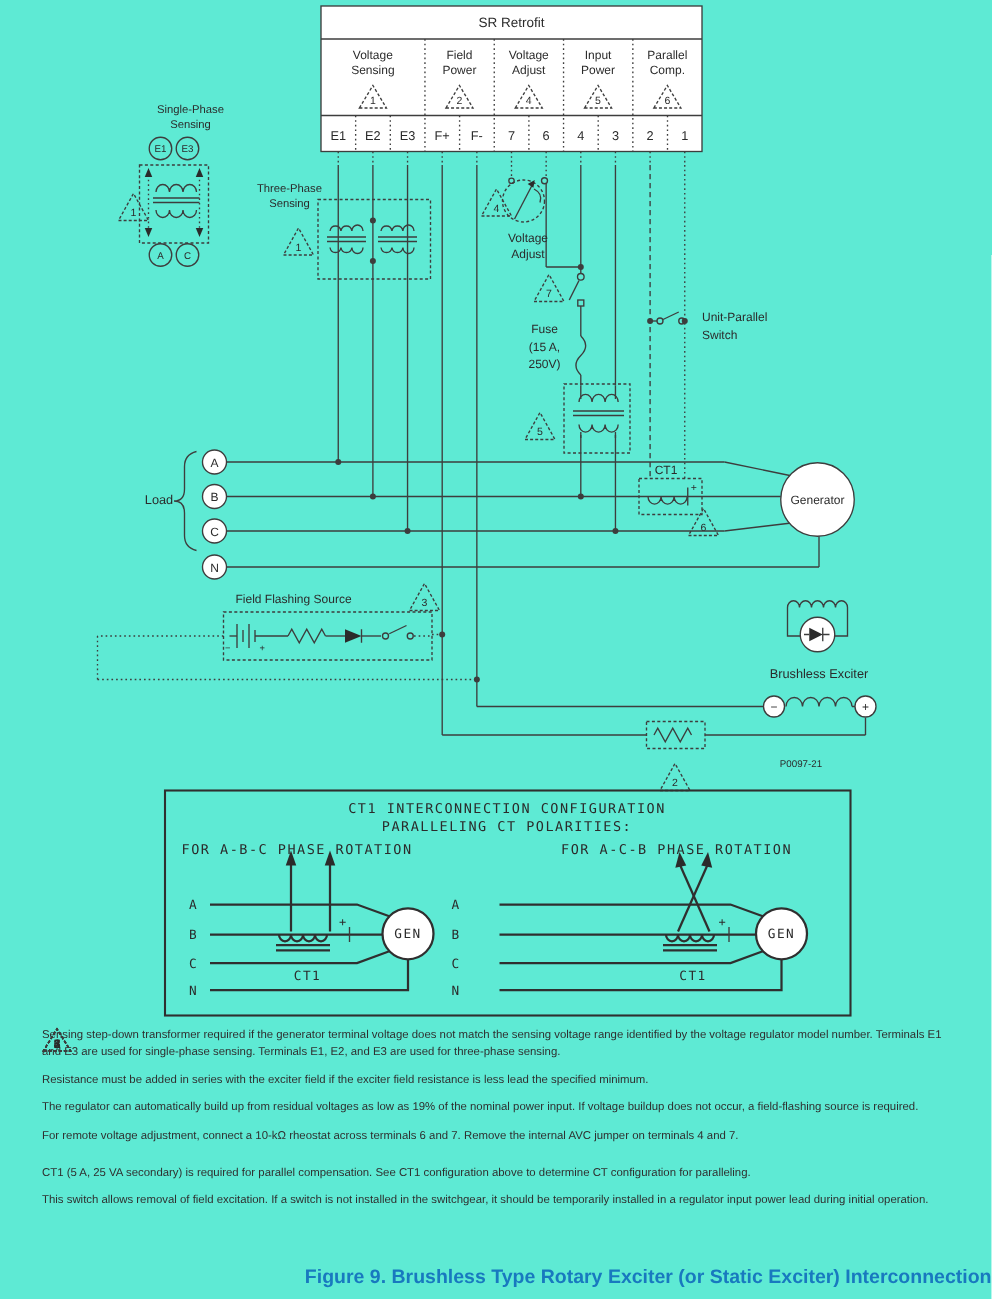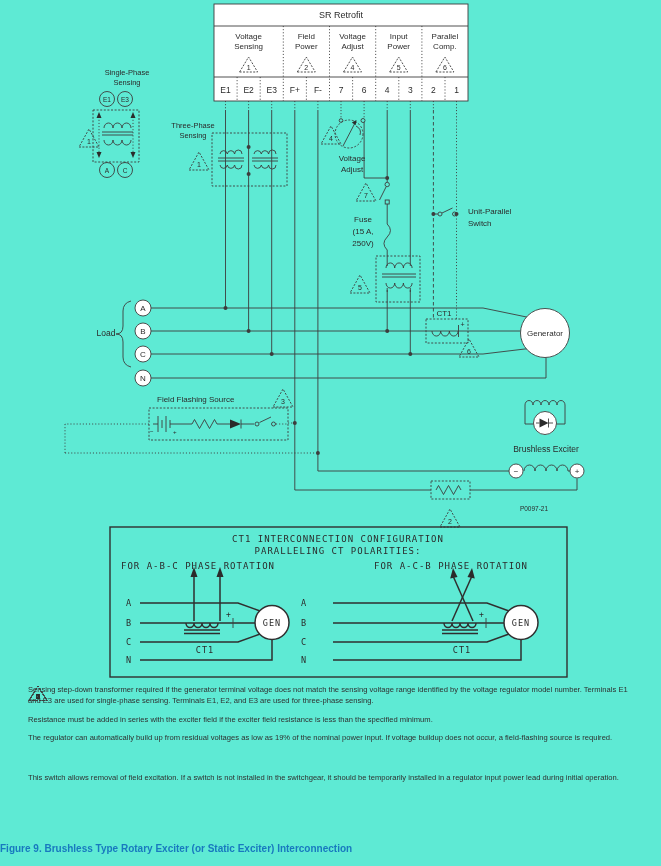--- a/index.html
+++ b/index.html
@@ -17,22 +17,22 @@
   .blk{fill:#2b2b2b;stroke:none;}
   .tri{fill:none;stroke:#3d3d3d;stroke-width:.9;stroke-dasharray:2,1.4;}
   .f6{font-size:6.2px;}.f65{font-size:6.5px;}.f7{font-size:7px;}.f75{font-size:7.5px;}
   .f8{font-size:8px;}.f85{font-size:8.5px;}.f9{font-size:9px;}
   .mid{text-anchor:middle;}
   .mono{font-family:"DejaVu Sans Mono",monospace;letter-spacing:1px;}
   #footnotes{position:absolute;left:28px;top:684px;width:612px;}
   .note{display:flex;gap:7px;margin-bottom:7px;align-items:flex-start;}
   .note-text{font-size:7.6px;line-height:1.5;color:#2f2f2f;}
   .note-tri{flex:0 0 20px;}
-  #caption{position:absolute;left:0;top:843px;width:661px;text-align:left;
-           font-weight:bold;font-size:10px;}
+  #caption{position:absolute;left:0;top:843px;width:661px;text-align:right;
+           font-weight:bold;font-size:13px;}
 </style>
 </head>
 <body>
 
 <div id="page">
 
 <svg width="661" height="685" viewBox="0 0 661 685">
 
   <g>
 
@@ -389,46 +389,48 @@
       <polygon class="tri" points="1,16.5 19,16.5 10,2"></polygon>
       <text class="f8" x="10" y="14.5" text-anchor="middle">1</text>
     </svg>
     <div class="note-text">Sensing step-down transformer required if the generator terminal voltage does not match the sensing voltage range identified by the voltage regulator model number. Terminals E1 and E3 are used for single-phase sensing. Terminals E1, E2, and E3 are used for three-phase sensing.</div>
   </div>
   <div class="note">
     <svg class="note-tri" width="20" height="18" viewBox="0 0 20 18">
       <polygon class="tri" points="1,16.5 19,16.5 10,2"></polygon>
       <text class="f8" x="10" y="14.5" text-anchor="middle">2</text>
     </svg>
-    <div class="note-text">Resistance must be added in series with the exciter field if the exciter field resistance is less than the specified minimum.</div>
+    <div class="note-text">Resistance must be added in series with the exciter field if the exciter field resistance is less lead the specified minimum.</div>
   </div>
   <div class="note">
     <svg class="note-tri" width="20" height="18" viewBox="0 0 20 18">
       <polygon class="tri" points="1,16.5 19,16.5 10,2"></polygon>
       <text class="f8" x="10" y="14.5" text-anchor="middle">3</text>
     </svg>
     <div class="note-text">The regulator can automatically build up from residual voltages as low as 19% of the nominal power input. If voltage buildup does not occur, a field-flashing source is required.</div>
   </div>
   <div class="note">
     <svg class="note-tri" width="20" height="18" viewBox="0 0 20 18">
       <polygon class="tri" points="1,16.5 19,16.5 10,2"></polygon>
       <text class="f8" x="10" y="14.5" text-anchor="middle">4</text>
     </svg>
+    <div class="note-text">For remote voltage adjustment, connect a 10-kΩ rheostat across terminals 6 and 7. Remove the internal AVC jumper on terminals 4 and 7.</div>
   </div>
   <div class="note">
     <svg class="note-tri" width="20" height="18" viewBox="0 0 20 18">
       <polygon class="tri" points="1,16.5 19,16.5 10,2"></polygon>
       <text class="f8" x="10" y="14.5" text-anchor="middle">5</text>
     </svg>
   </div>
   <div class="note">
     <svg class="note-tri" width="20" height="18" viewBox="0 0 20 18">
       <polygon class="tri" points="1,16.5 19,16.5 10,2"></polygon>
       <text class="f8" x="10" y="14.5" text-anchor="middle">6</text>
     </svg>
+    <div class="note-text">CT1 (5 A, 25 VA secondary) is required for parallel compensation. See CT1 configuration above to determine CT configuration for paralleling.</div>
   </div>
   <div class="note">
     <svg class="note-tri" width="20" height="18" viewBox="0 0 20 18">
       <polygon class="tri" points="1,16.5 19,16.5 10,2"></polygon>
       <text class="f8" x="10" y="14.5" text-anchor="middle">7</text>
     </svg>
     <div class="note-text">This switch allows removal of field excitation. If a switch is not installed in the switchgear, it should be temporarily installed in a regulator input power lead during initial operation.</div>
   </div>
 </div>
 

